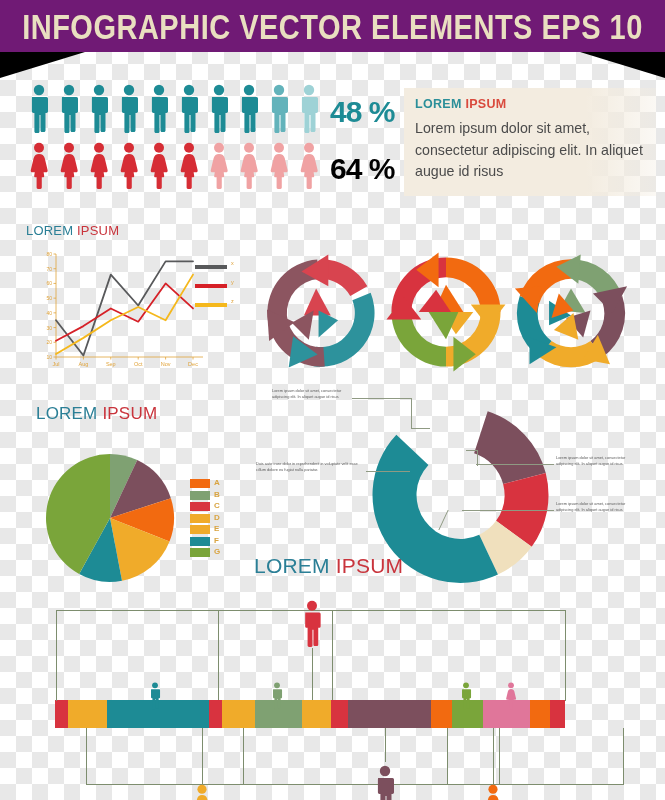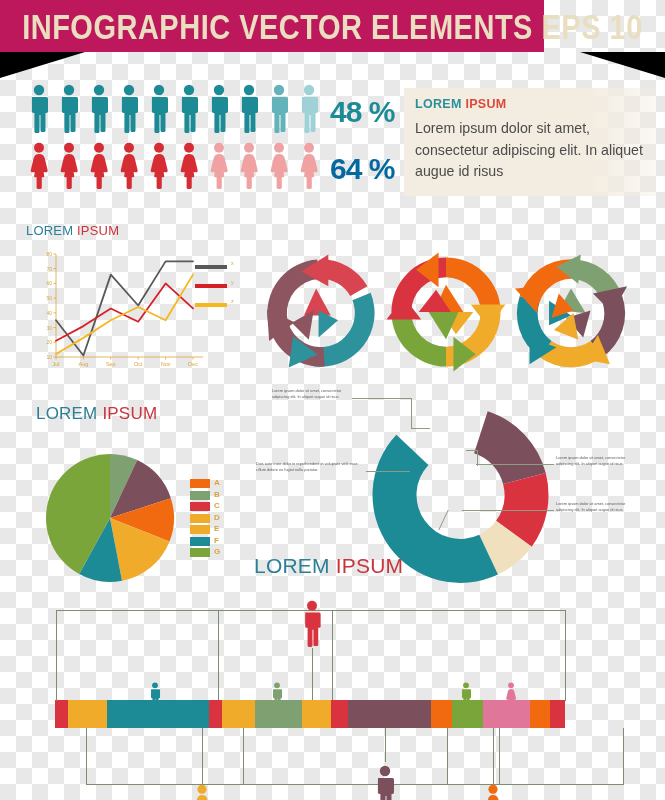--- a/index.html
+++ b/index.html
@@ -9,40 +9,40 @@
     background-color:#ffffff;
     background-image:
       linear-gradient(45deg,#e8e8e8 25%,transparent 25%,transparent 75%,#e8e8e8 75%),
       linear-gradient(45deg,#e8e8e8 25%,transparent 25%,transparent 75%,#e8e8e8 75%);
     background-size:32px 32px;
     background-position:0 0,16px 16px;
   }
   .abs{position:absolute;}
 
   
-  #header-ribbon{left:0;top:0;width:544px;height:52px;background:#be185d;}
+  #header-ribbon{left:0;top:0;width:665px;height:52px;background:#701a75;}
   #ribbon-title{
     position:absolute;left:0;top:8px;width:665px;text-align:center;
     color:#e9dfc0;font-size:29px;font-weight:bold;letter-spacing:.5px;
     font-family:"Liberation Sans", sans-serif;
     transform:scaleY(1.18);transform-origin:top center;
   }
   .ribbon-fold{position:absolute;top:52px;width:0;height:0;}
   #ribbon-fold-left{left:0;border-top:26px solid #000;border-right:85px solid transparent;}
   #ribbon-fold-right{right:0;border-top:26px solid #000;border-left:85px solid transparent;}
 
   
   #people-block{left:28px;top:84px;width:310px;height:110px;}
   .people-row{position:relative;height:52px;}
   .fig{position:absolute;top:0;}
   .fig svg{display:block;}
 
   .pct{position:absolute;font-size:30px;font-weight:bold;letter-spacing:-1px;}
   #pct-male{left:330px;top:95px;color:#1d8b95;}
-  #pct-female{left:330px;top:152px;color:#0369a1;}
+  #pct-female{left:330px;top:152px;color:#000000;}
 
   
   #text-card{left:404px;top:88px;width:252px;height:108px;
     background:linear-gradient(90deg,#f3ece0 0%,#f3ece0 72%,rgba(243,236,224,0.35) 100%);}
   #text-card-heading{position:absolute;left:11px;top:9px;font-size:12.5px;font-weight:bold;letter-spacing:.3px;}
   .lorem-tealpart{color:#2b8f99;}
   .lorem-redpart{color:#d94a3d;}
   #text-card-body{position:absolute;left:11px;top:30px;width:236px;font-size:14.2px;line-height:1.52;color:#4b4b4b;}
 
   

